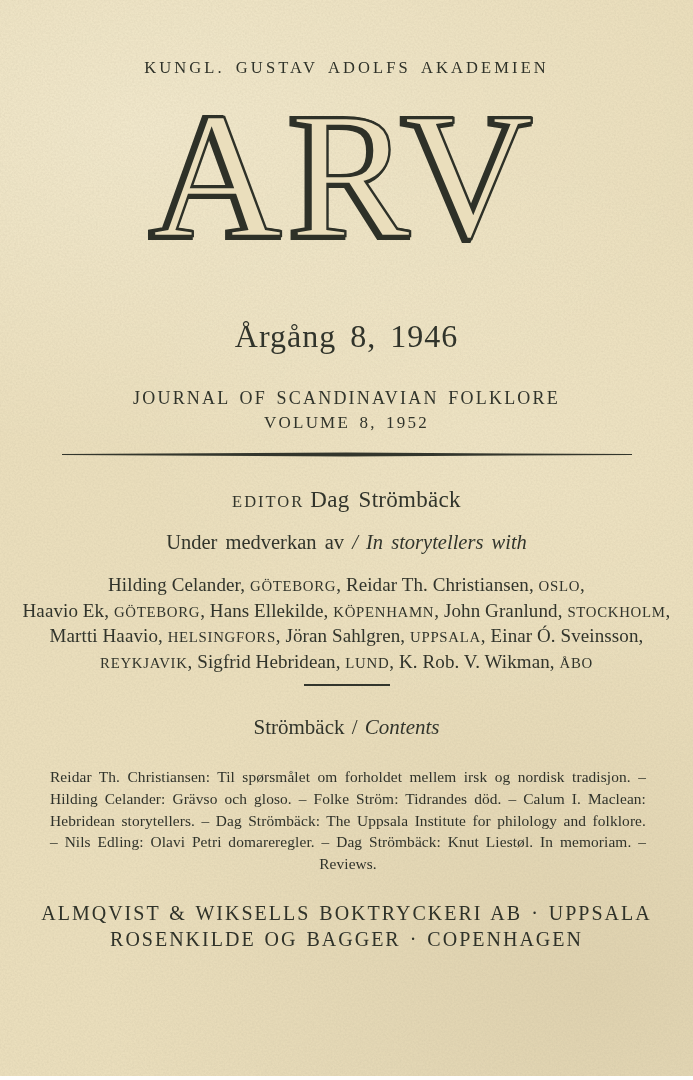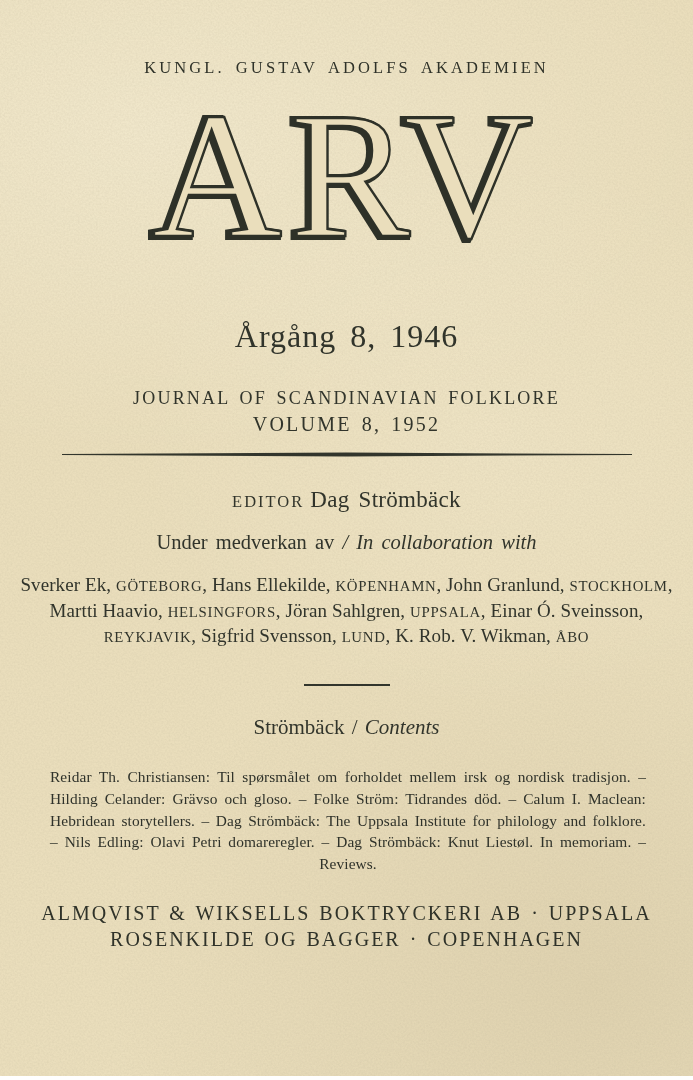--- a/index.html
+++ b/index.html
@@ -39,21 +39,21 @@
     font-size: 180px; letter-spacing: 8px;
   }
   .arv-shade { fill: none; stroke: #2e3128; stroke-width: 6; }
   .arv-face  { fill: #eadebc; stroke: #2e3128; stroke-width: 2.4; }
   .subtitle {
     top: 262px; font-style: italic; font-size: 27px; word-spacing: 9px;
     letter-spacing: 0.4px;
   }
   .vol-sv { top: 318px; font-size: 32px; letter-spacing: 1px; word-spacing: 5px; }
   .title-en { top: 388px; font-size: 18px; letter-spacing: 2.2px; word-spacing: 3px; text-align: center; }
-  .vol-en { top: 413px; font-size: 20px; letter-spacing: 2.2px; word-spacing: 3px; }
+  .vol-en { top: 413px; font-size: 17px; letter-spacing: 2.2px; word-spacing: 3px; }
   .rule-full { top: 452px; left: 62px; width: 570px; height: 5px; text-align: left; }
   .rule-full svg { display: block; }
   .editor-line { top: 487px; }
   .editor-label {
     font-size: 16.5px; letter-spacing: 2px; margin-right: 6px;
   }
   .editor-name { font-size: 23px; letter-spacing: 0.3px; word-spacing: 3px; }
   .collab-heading { top: 531px; font-size: 20.5px; word-spacing: 3px; }
   .collab-lines { top: 573px; font-size: 19px; line-height: 24.5px; }
   .collab-lines .line { letter-spacing: 0.1px; }
@@ -113,26 +113,27 @@
   <div class="block rule-full">
     <svg width="570" height="5" viewBox="0 0 570 5" xmlns="http://www.w3.org/2000/svg">
       <polygon points="0,2.1 285,0.5 570,2.1 570,2.9 285,4.5 0,2.9" fill="#32352c"></polygon>
     </svg>
   </div>
 
   <div class="block editor-line">
     <span class="editor-label">EDITOR</span><span class="editor-name">Dag Strömbäck</span>
   </div>
 
-  <div class="block collab-heading"><span>Under medverkan av </span><span class="i">/ In collaboration with</span></div>
+  <div class="block collab-heading"><span>Under medverkan av </span><span class="i">/ In storytellers with</span></div>
 
   <div class="block collab-lines">
-    <div class="line"><span>Sverker Ek, </span><span class="sc">GÖTEBORG</span><span>, Hans Ellekilde, </span><span class="sc">KÖPENHAMN</span><span>, John Granlund, </span><span class="sc">STOCKHOLM</span><span>,</span></div>
+    <div class="line"><span>Hilding Celander, </span><span class="sc">GÖTEBORG</span><span>, Reidar Th. Christiansen, </span><span class="sc">OSLO</span><span>,</span></div>
+    <div class="line"><span>Haavio Ek, </span><span class="sc">GÖTEBORG</span><span>, Hans Ellekilde, </span><span class="sc">KÖPENHAMN</span><span>, John Granlund, </span><span class="sc">STOCKHOLM</span><span>,</span></div>
     <div class="line"><span>Martti Haavio, </span><span class="sc">HELSINGFORS</span><span>, Jöran Sahlgren, </span><span class="sc">UPPSALA</span><span>, Einar Ó. Sveinsson,</span></div>
-    <div class="line"><span class="sc">REYKJAVIK</span><span>, Sigfrid Svensson, </span><span class="sc">LUND</span><span>, K. Rob. V. Wikman, </span><span class="sc">ÅBO</span></div>
+    <div class="line"><span class="sc">REYKJAVIK</span><span>, Sigfrid Hebridean, </span><span class="sc">LUND</span><span>, K. Rob. V. Wikman, </span><span class="sc">ÅBO</span></div>
   </div>
 
   <div class="block rule-short"></div>
 
   <div class="block contents-heading"><span>Strömbäck / </span><span class="i">Contents</span></div>
 
   <p class="contents-par">Reidar Th. Christiansen: Til spørsmålet om forholdet mellem irsk og nordisk tradisjon. – Hilding Celander: Grävso och gloso. – Folke Ström: Tidrandes död. – Calum I. Maclean: Hebridean storytellers. – Dag Strömbäck: The Uppsala Institute for philology and folklore. – Nils Edling: Olavi Petri domareregler. – Dag Strömbäck: Knut Liestøl. In memoriam. – Reviews.</p>
 
   <div class="block imprint-1">ALMQVIST &amp; WIKSELLS BOKTRYCKERI AB · UPPSALA</div>
 

